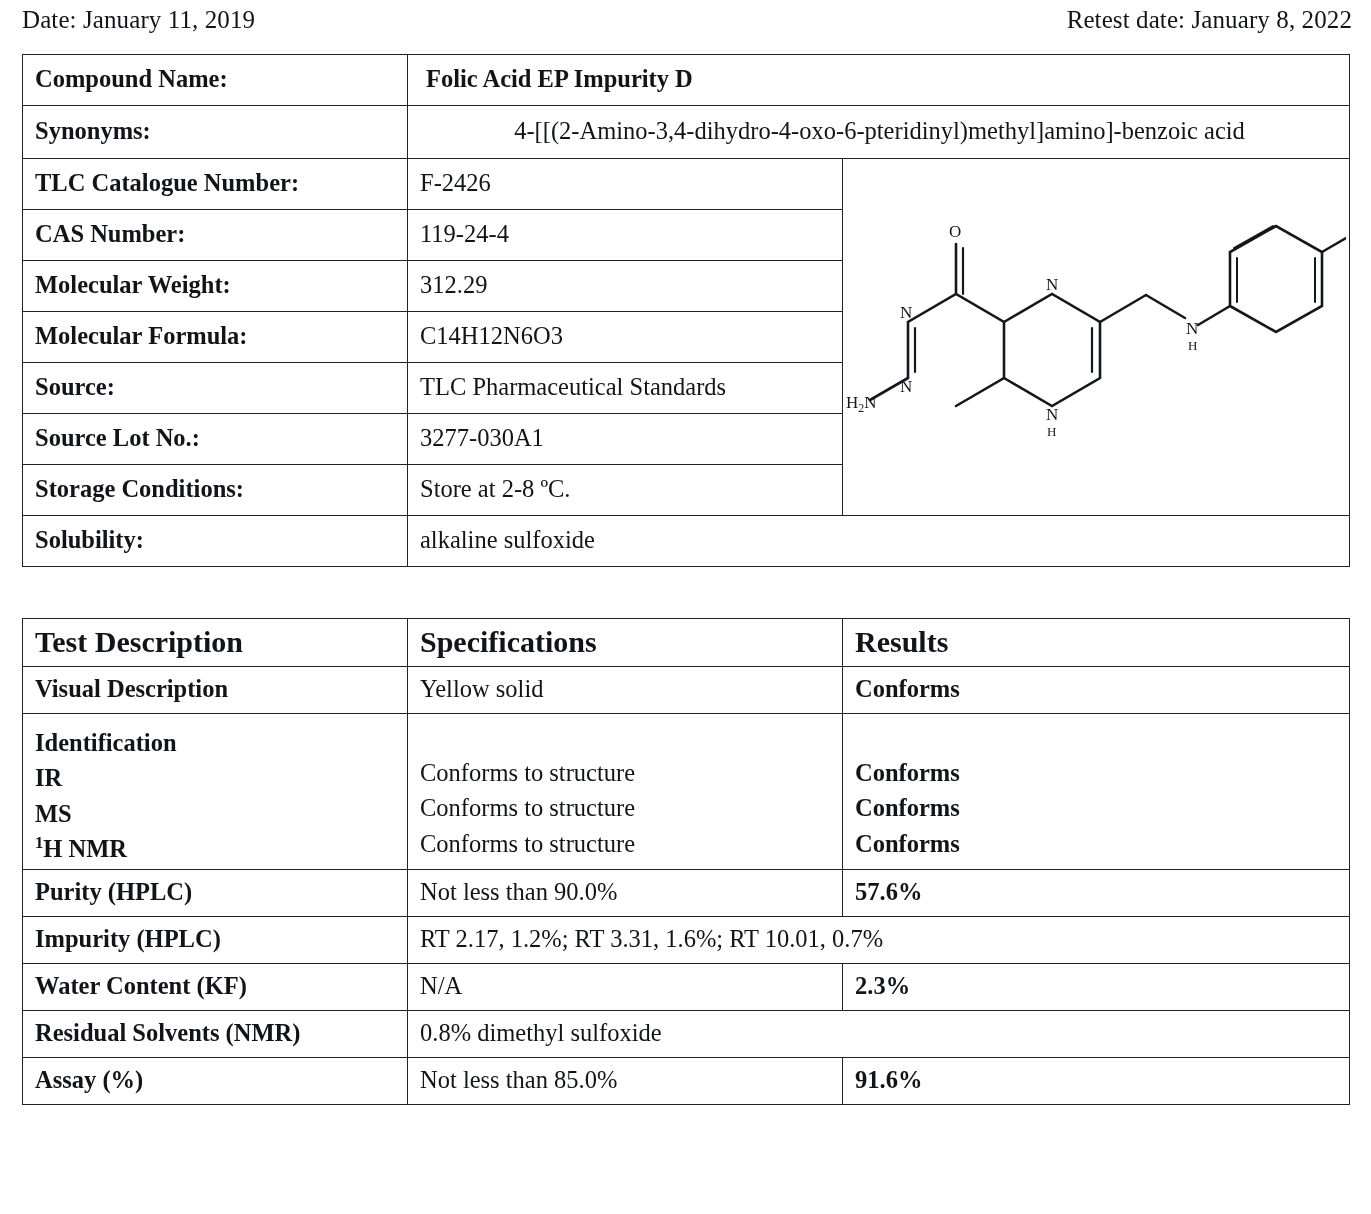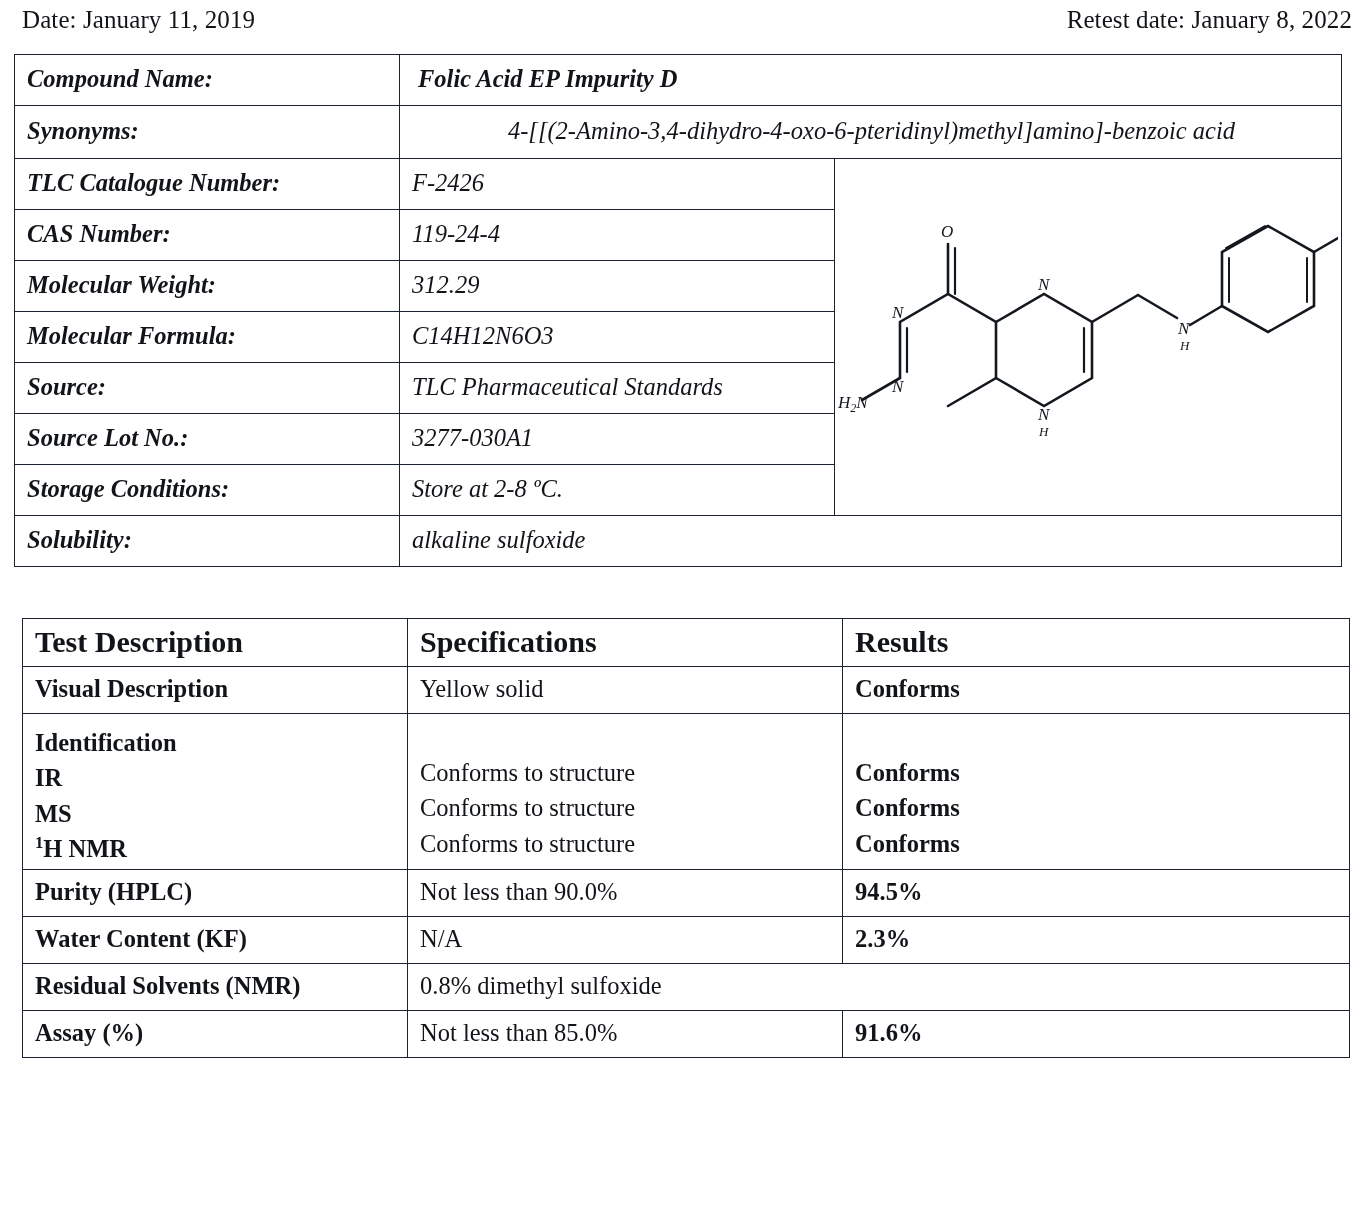--- a/index.html
+++ b/index.html
@@ -49,24 +49,23 @@
     font-size: 24.5px;
     line-height: 1.18;
   }
   .lbl {
     font-weight: bold;
   }
 
   
   #info-table {
     position: absolute;
-    left: 14px;
+    left: 22px;
     top: 54px;
     width: 1327px;
-    font-style: italic;
   }
   #info-table td { height: 38px; }
   .cell-compound-name { font-weight: bold; padding-left: 18px; }
   .syn-value { line-height: 1.2; padding-top: 6px; padding-bottom: 8px; text-align: center;}
   .struct-cell {
     padding: 0;
     vertical-align: middle;
     text-align: center;
   }
   .struct-wrap {
@@ -240,23 +239,27 @@
           <div style="visibility:hidden">&nbsp;</div>
           <div>Conforms</div>
           <div>Conforms</div>
           <div>Conforms</div>
         </td>
       </tr>
 
       <tr>
         <td class="lbl">Purity (HPLC)</td>
         <td>Not less than 90.0%</td>
-        <td class="b">94.5%</td>
-      </tr>
-
+        <td class="b">57.6%</td>
+      </tr>
+
+      <tr>
+        <td class="lbl">Impurity (HPLC)</td>
+        <td colspan="2">RT 2.17, 1.2%; RT 3.31, 1.6%; RT 10.01, 0.7%</td>
+      </tr>
 
       <tr>
         <td class="lbl">Water Content (KF)</td>
         <td>N/A</td>
         <td class="b">2.3%</td>
       </tr>
 
       <tr>
         <td class="lbl">Residual Solvents (NMR)</td>
         <td colspan="2">0.8% dimethyl sulfoxide</td>

